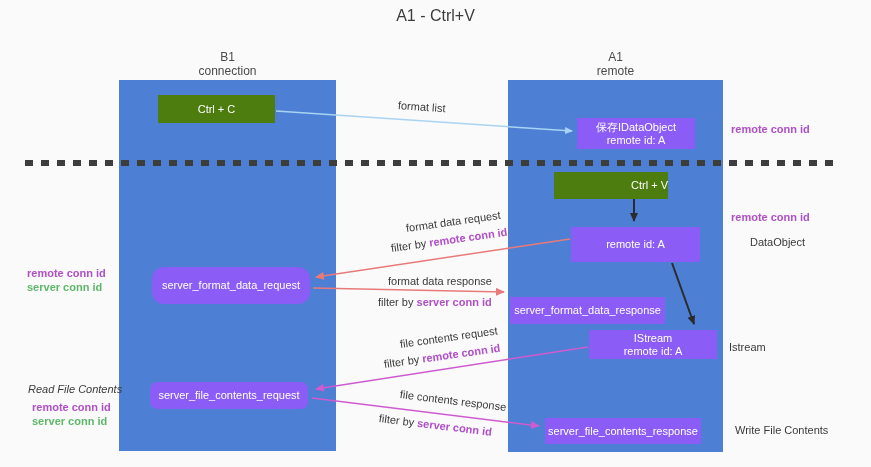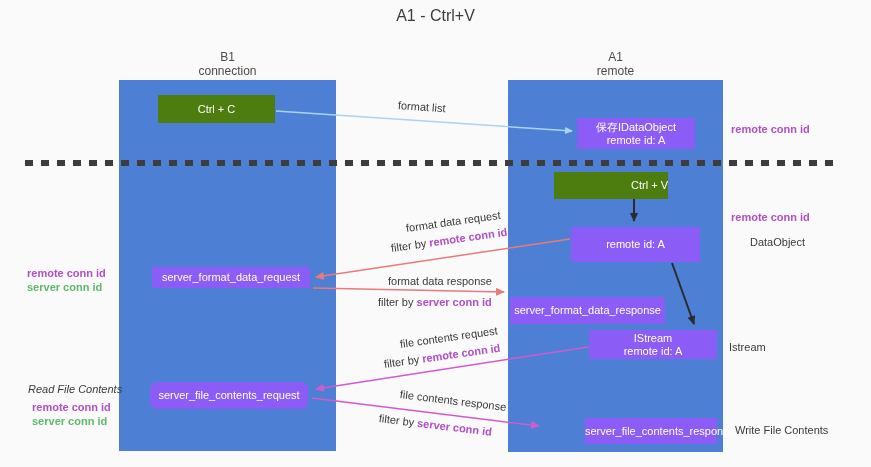--- a/index.html
+++ b/index.html
@@ -89,38 +89,38 @@
   </div>
 
   <div class="node green" style="left:554px;top:172px;width:114px;height:27px;align-items:flex-end;">
     <div>Ctrl + V</div>
   </div>
 
   <div class="node orange" style="left:571px;top:227px;width:129px;height:35px;">
     <div>remote id: A</div>
   </div>
 
-  <div class="node orange" style="left:152px;top:267px;width:158px;height:21px;">
+  <div class="node orange" style="left:152px;top:267px;width:158px;height:37px;border-radius:12px;">
     <div>server_format_data_request</div>
   </div>
 
   <div class="node orange" style="left:510px;top:281px;width:155px;height:27px;margin-top:16px;">
     <div>server_format_data_response</div>
   </div>
 
   <div class="node orange" style="left:589px;top:330px;width:128px;height:29px;">
     <div>IStream</div>
     <div>remote id: A</div>
   </div>
 
   <div class="node orange" style="left:150px;top:382px;width:158px;height:27px;border-radius:7px;">
     <div>server_file_contents_request</div>
   </div>
 
-  <div class="node orange" style="left:545px;top:418px;width:132px;height:26px;margin-left:40px;">
+  <div class="node orange" style="left:545px;top:418px;width:156px;height:26px;">
     <div>server_file_contents_response</div>
   </div>
 
   <div class="sidelabel purple" style="left:731px;top:122px;">remote conn id</div>
   <div class="sidelabel purple" style="left:731px;top:210px;">remote conn id</div>
   <div class="sidelabel" style="left:729px;top:235px;margin-left:21px;">DataObject</div>
   <div class="sidelabel" style="left:729px;top:340px;">Istream</div>
   <div class="sidelabel" style="left:735px;top:423px;">Write File Contents</div>
 
   <div class="sidelabel" style="left:27px;top:266px;">

